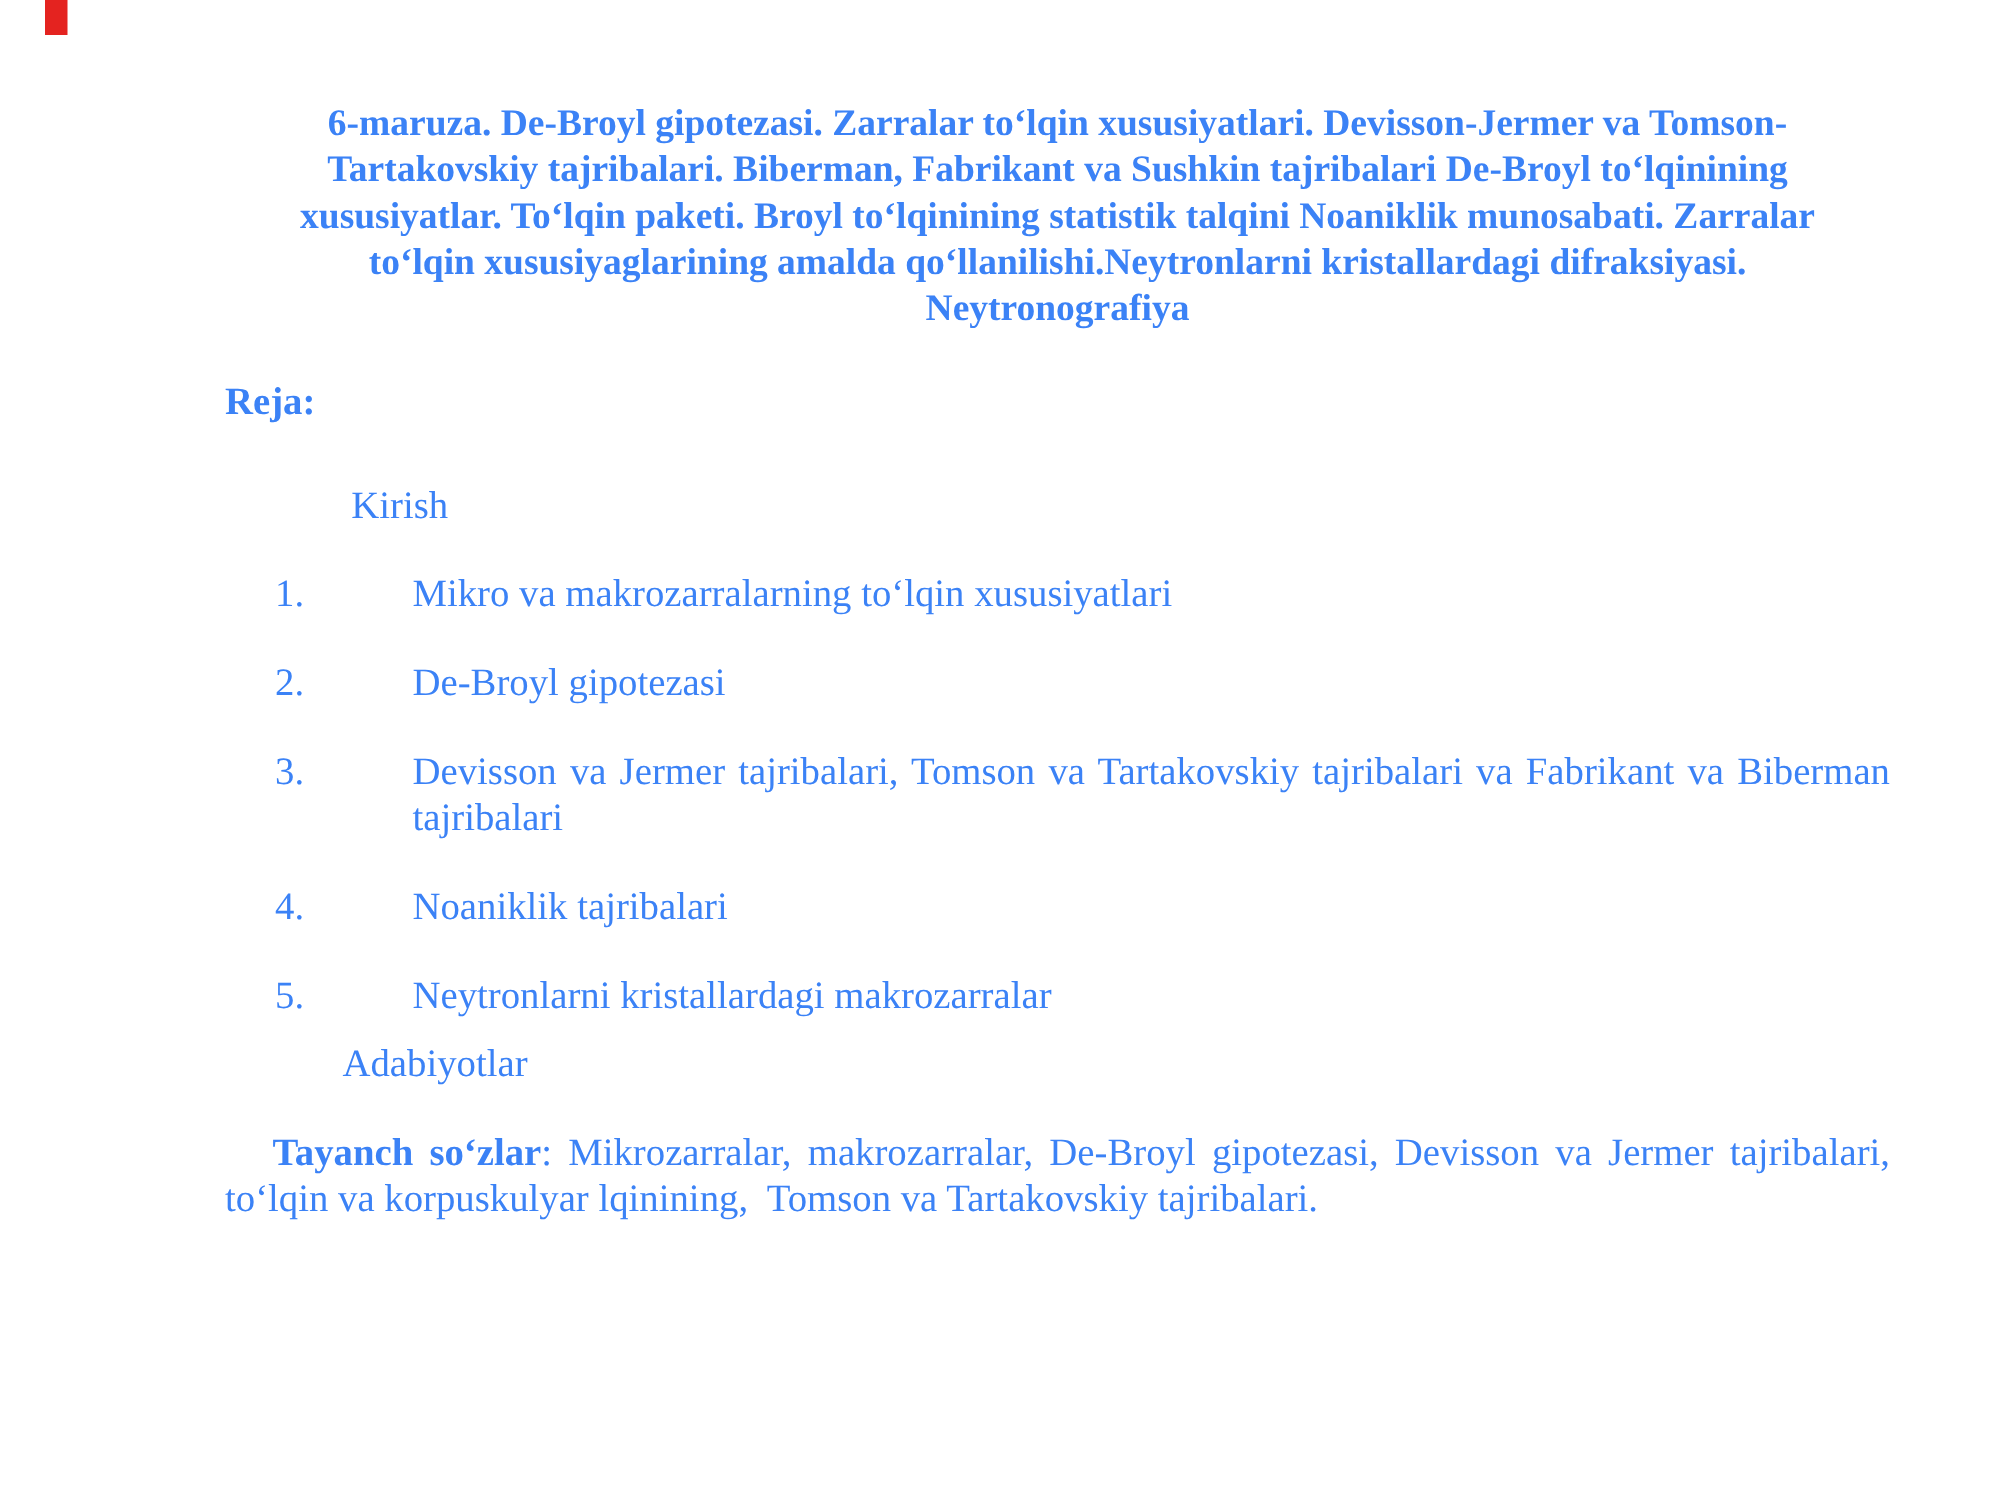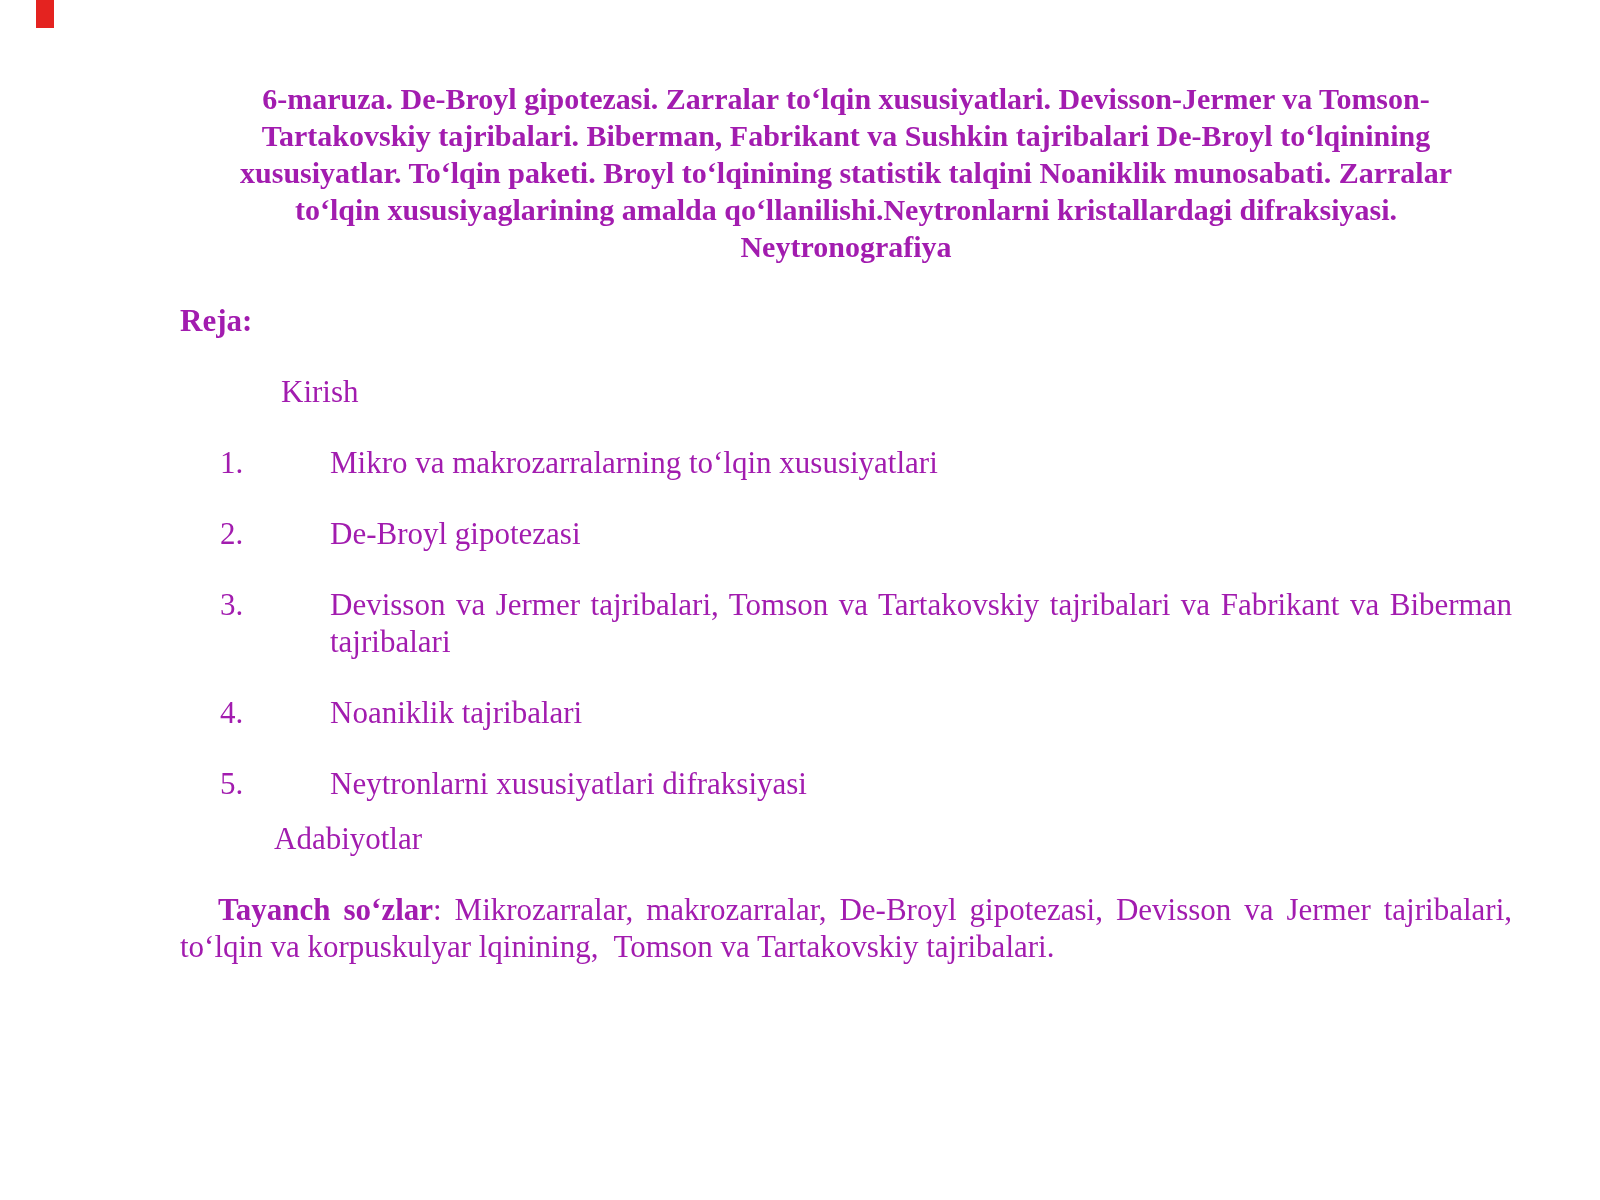--- a/index.html
+++ b/index.html
@@ -5,21 +5,21 @@
   html, body {
     margin: 0;
     padding: 0;
     background: #ffffff;
   }
   .page {
     position: relative;
     width: 1600px;
     height: 1200px;
     background: #ffffff;
-    color: #a21caf;
+    color: #3b82f6;
     font-family: "Liberation Serif", "DejaVu Serif", serif;
     font-size: 31px;
     line-height: 37px;
     overflow: hidden;
     border-radius: 30px;
   }
   .red-mark {
     position: absolute;
     left: 36px;
     top: 0;
@@ -37,21 +37,21 @@
     text-align: center;
     font-weight: bold;
     font-size: 30px;
     line-height: 37px;
     white-space: pre-line;
   }
   .reja-heading {
     margin: 37px 0 0 0;
     font-weight: bold;
   }
-  .kirish-line   { margin: 34px 0 0 0; padding-left: 101px; }
+  .kirish-line   { margin: 46px 0 0 0; padding-left: 101px; }
   .outline-item  { margin: 34px 0 0 0; display: flex; }
   .item-num {
     flex: 0 0 150px;
     box-sizing: border-box;
     padding-left: 40px;
   }
   .item-text { flex: 1 1 auto; text-align: left; }
   .just-line {
     display: block;
     text-align: justify;
@@ -109,21 +109,21 @@
       </span>
     </div>
 
     <div class="outline-item">
       <span class="item-num">4.</span>
       <span class="item-text">Noaniklik tajribalari</span>
     </div>
 
     <div class="outline-item">
       <span class="item-num">5.</span>
-      <span class="item-text">Neytronlarni xususiyatlari difraksiyasi</span>
+      <span class="item-text">Neytronlarni kristallardagi makrozarralar</span>
     </div>
 
 
     <p class="adabiyotlar-line">Adabiyotlar</p>
 
     <p class="keywords-para">
       <span class="kw-line1"><span class="kw-label">Tayanch so‘zlar</span><span>: Mikrozarralar,  makrozarralar, De-Broyl gipotezasi, Devisson va Jermer tajribalari,</span></span>
       <span class="kw-line2">to‘lqin va korpuskulyar lqinining,  Tomson va Tartakovskiy tajribalari.</span>
     </p>
 

